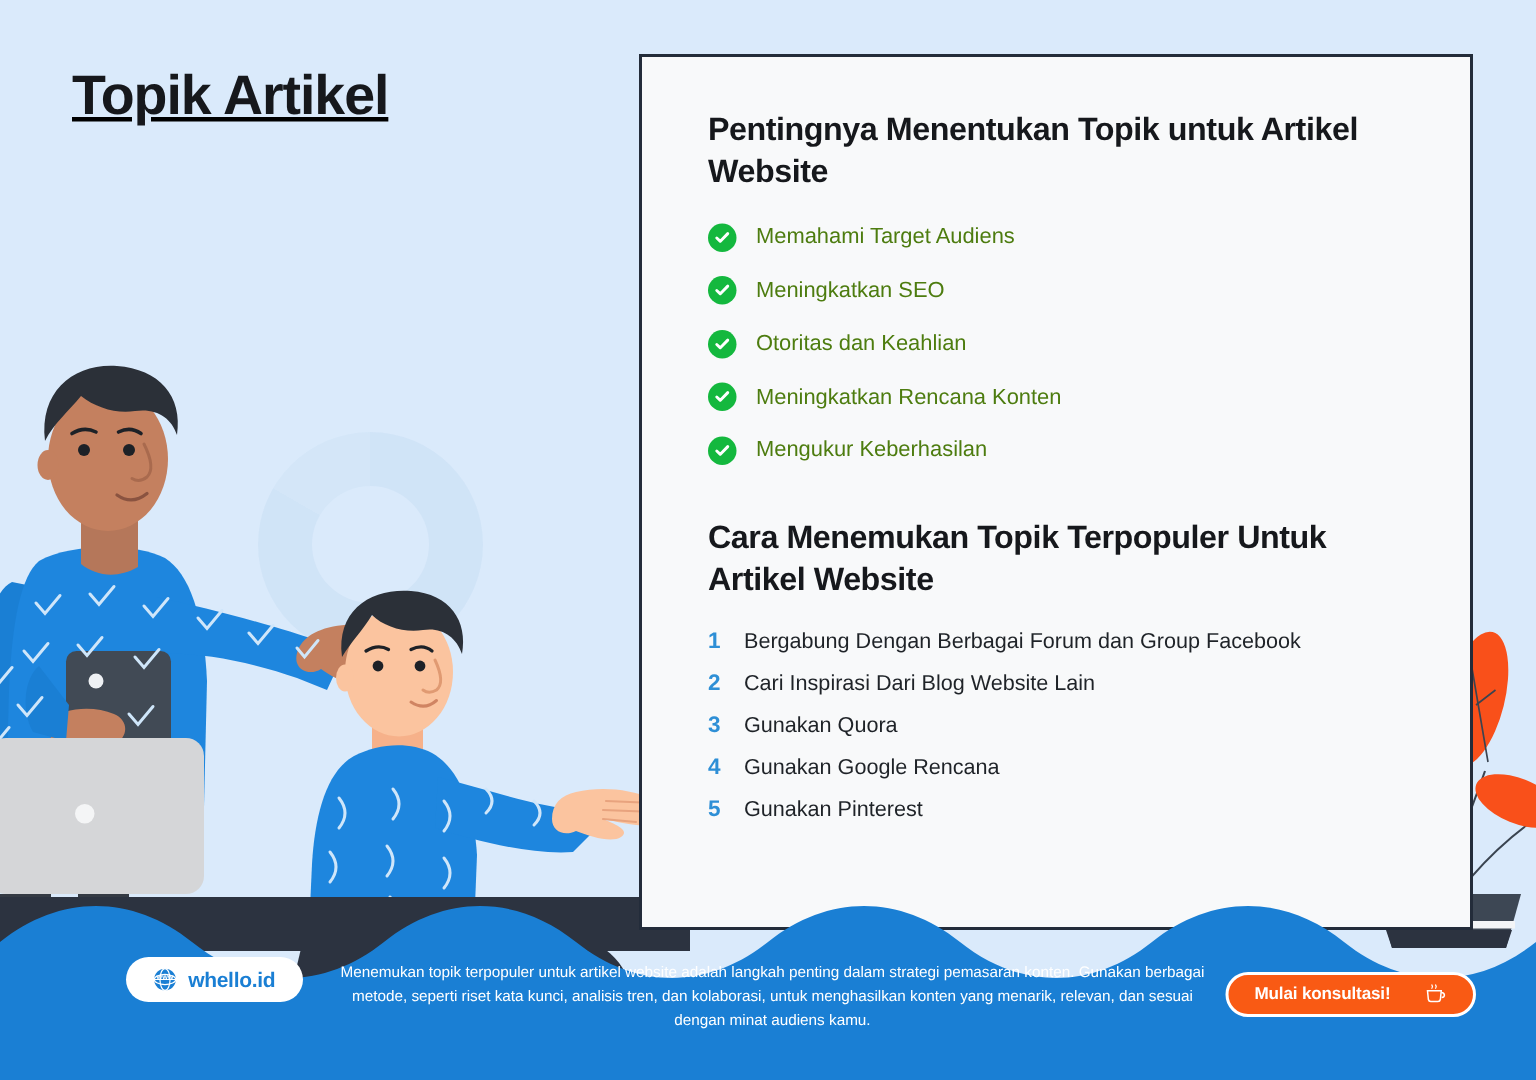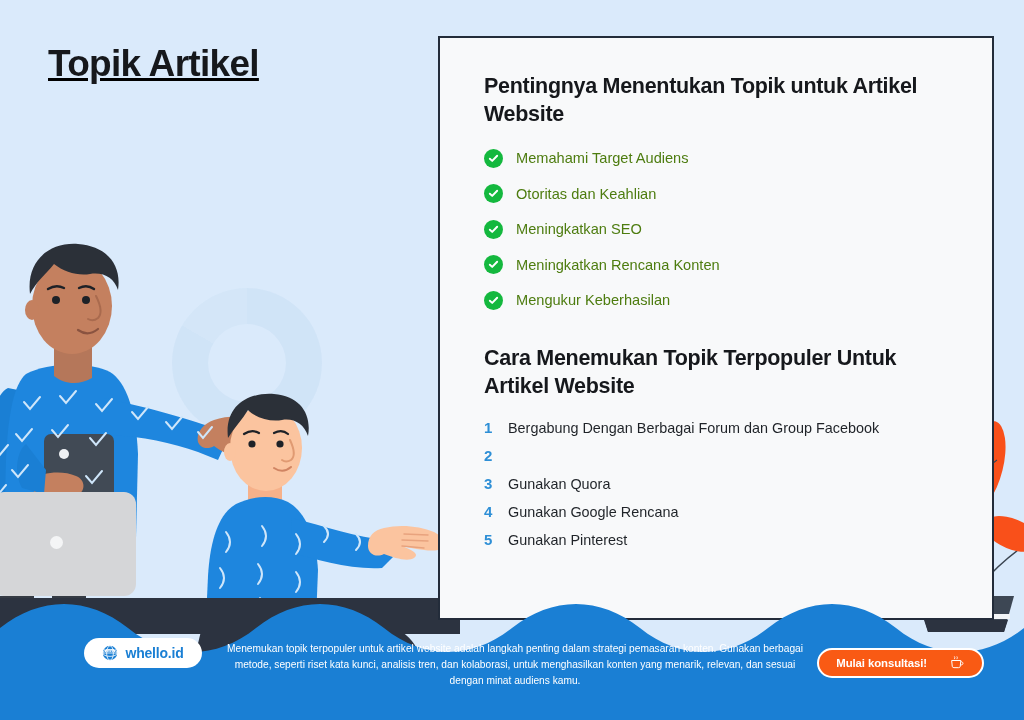--- a/index.html
+++ b/index.html
@@ -124,21 +124,20 @@
   
   .panel {
     position: absolute;
     left: 426px;
     top: 36px;
     width: 556px;
     height: 584px;
     background: #f8f9fa;
     border: 2.5px solid #232c3a;
     z-index: 12;
-    margin-left: 12px;
   }
 
   .panel-inner { padding: 34px 40px 0 44px; }
 
   .sec-head {
     font-size: 21.5px;
     font-weight: 700;
     color: #16181c;
     line-height: 1.32;
     letter-spacing: -0.3px;
@@ -413,29 +412,29 @@
               </svg>
           </span>
           <span class="check-label">Memahami Target Audiens</span>
         </li>
         <li class="check-item">
           <span class="check-icon">
             <svg width="11" height="11" viewBox="0 0 12 12">
                 <path d="M2 6.2 L4.6 8.6 L10 3" stroke="#ffffff" stroke-width="2.1" fill="none" stroke-linecap="round" stroke-linejoin="round"></path>
               </svg>
           </span>
-          <span class="check-label">Otoritas dan Keahlian</span>
+          <span class="check-label">Meningkatkan SEO</span>
         </li>
         <li class="check-item">
           <span class="check-icon">
             <svg width="11" height="11" viewBox="0 0 12 12">
                 <path d="M2 6.2 L4.6 8.6 L10 3" stroke="#ffffff" stroke-width="2.1" fill="none" stroke-linecap="round" stroke-linejoin="round"></path>
               </svg>
           </span>
-          <span class="check-label">Meningkatkan SEO</span>
+          <span class="check-label">Otoritas dan Keahlian</span>
         </li>
         <li class="check-item">
           <span class="check-icon">
             <svg width="11" height="11" viewBox="0 0 12 12">
                 <path d="M2 6.2 L4.6 8.6 L10 3" stroke="#ffffff" stroke-width="2.1" fill="none" stroke-linecap="round" stroke-linejoin="round"></path>
               </svg>
           </span>
           <span class="check-label">Meningkatkan Rencana Konten</span>
         </li>
         <li class="check-item">
@@ -450,20 +449,21 @@
 
       <h2 class="sec-head sec-head-2">Cara Menemukan Topik Terpopuler Untuk Artikel Website</h2>
 
       <ol class="num-list">
         <li class="num-item">
           <span class="num-badge">1</span>
           <span class="num-label">Bergabung Dengan Berbagai Forum dan Group Facebook</span>
         </li>
         <li class="num-item">
           <span class="num-badge">2</span>
+          <span class="num-label">Cari Inspirasi Dari Blog Website Lain</span>
         </li>
         <li class="num-item">
           <span class="num-badge">3</span>
           <span class="num-label">Gunakan Quora</span>
         </li>
         <li class="num-item">
           <span class="num-badge">4</span>
           <span class="num-label">Gunakan Google Rencana</span>
         </li>
         <li class="num-item">

